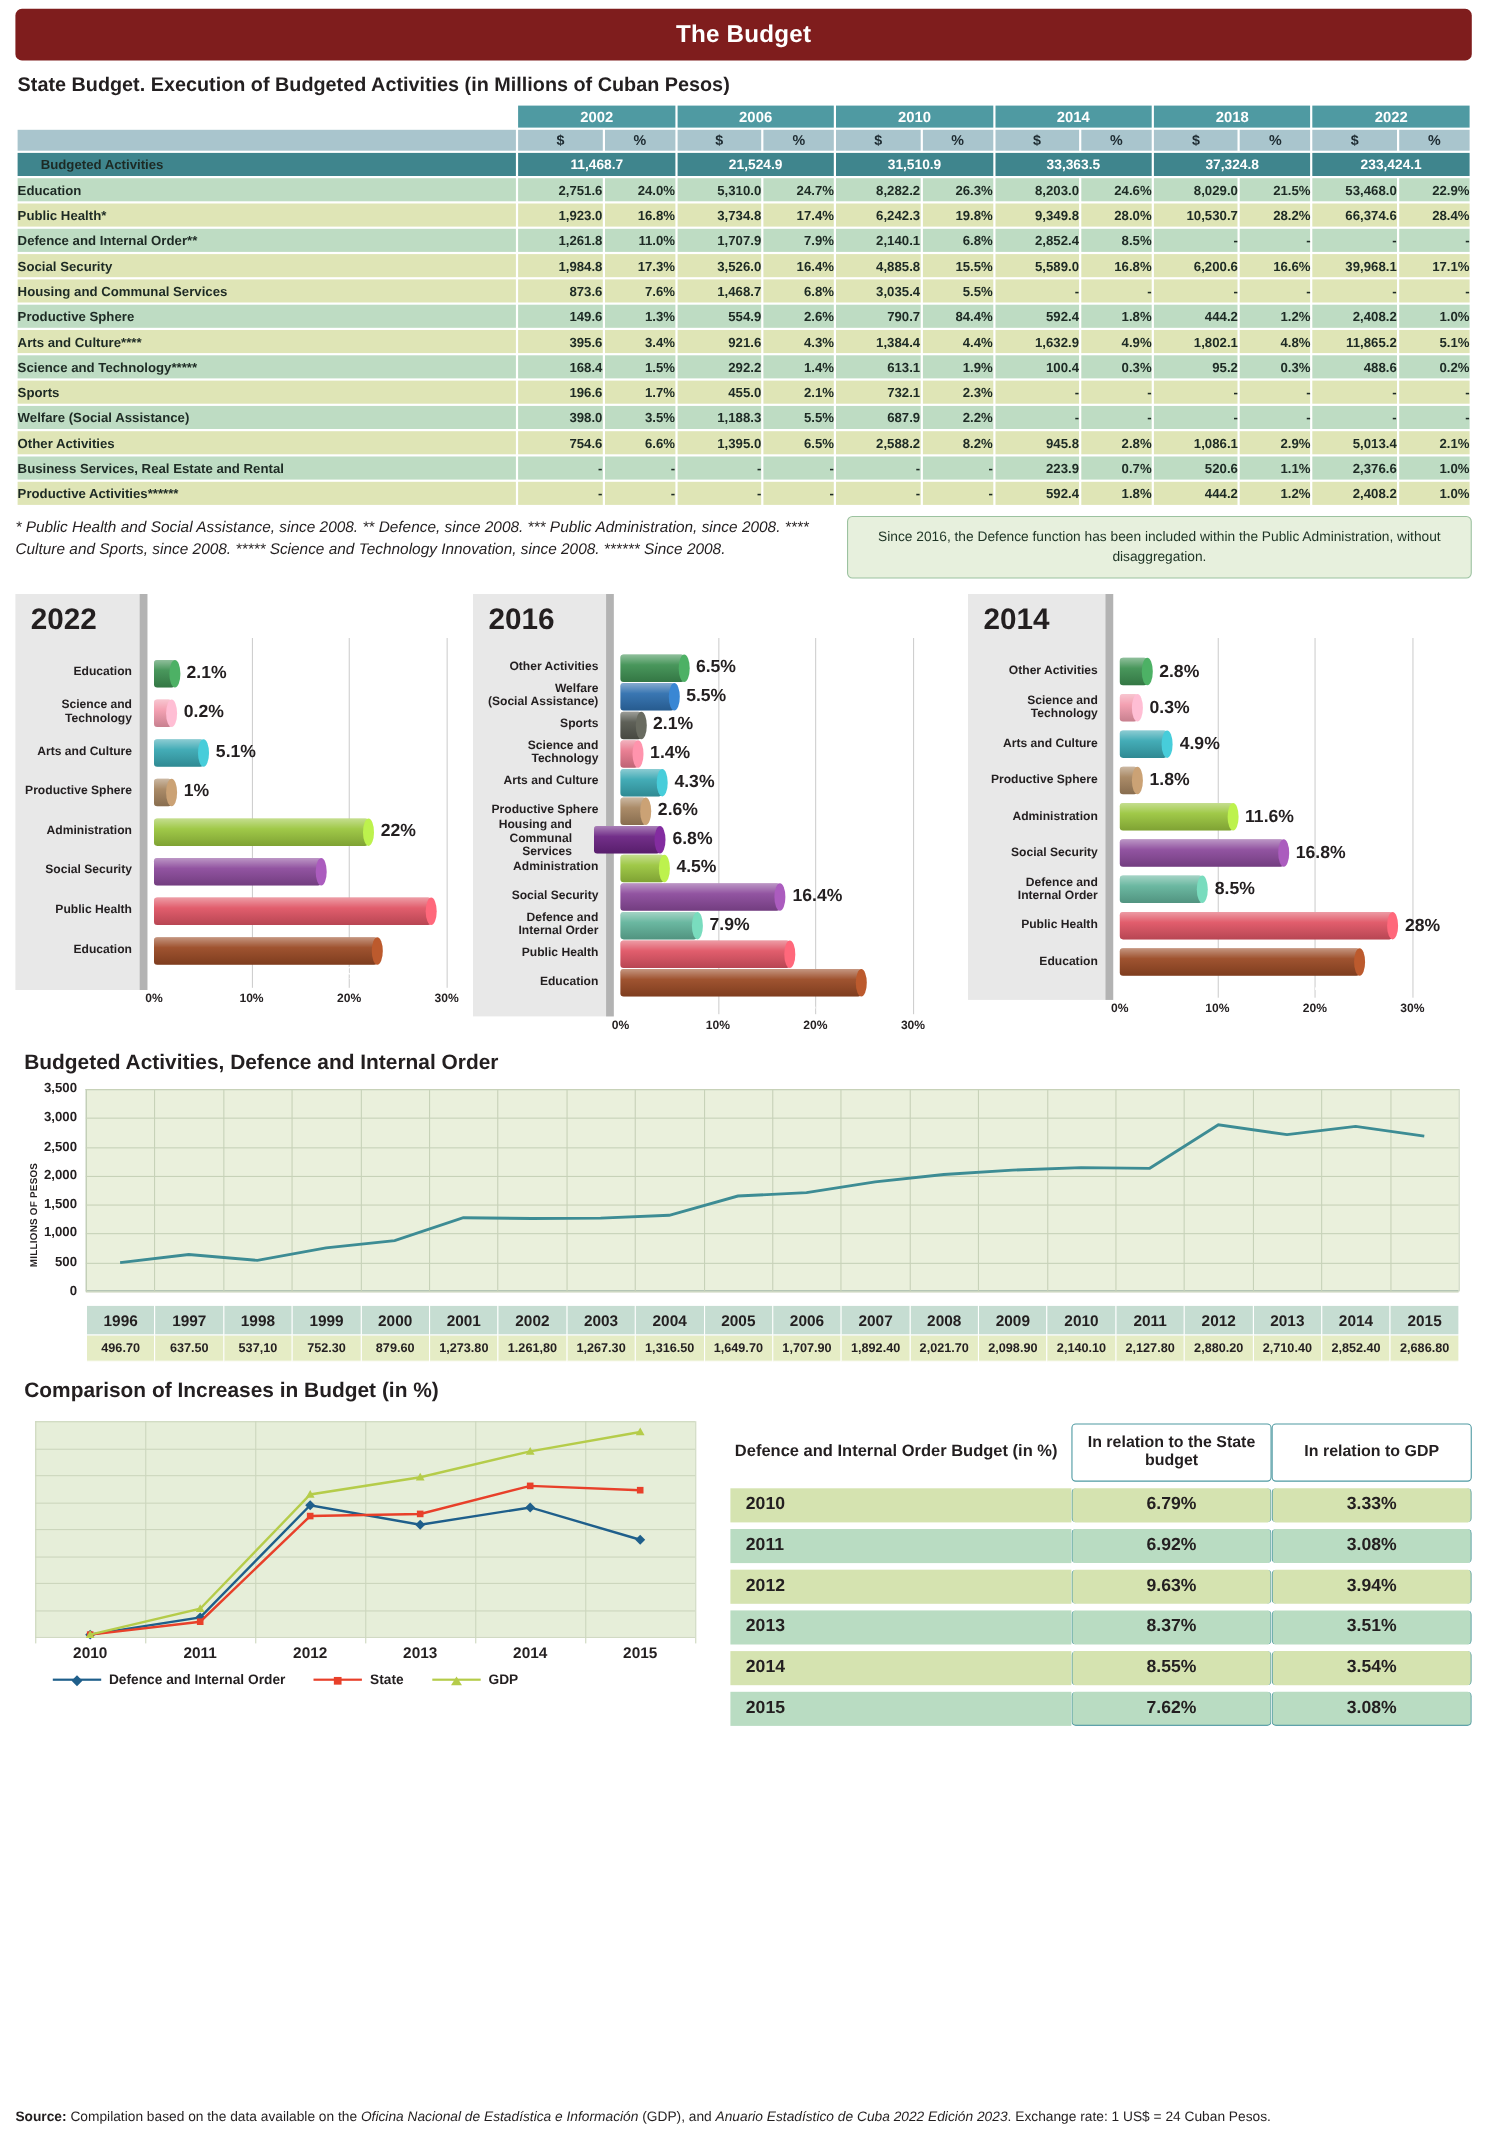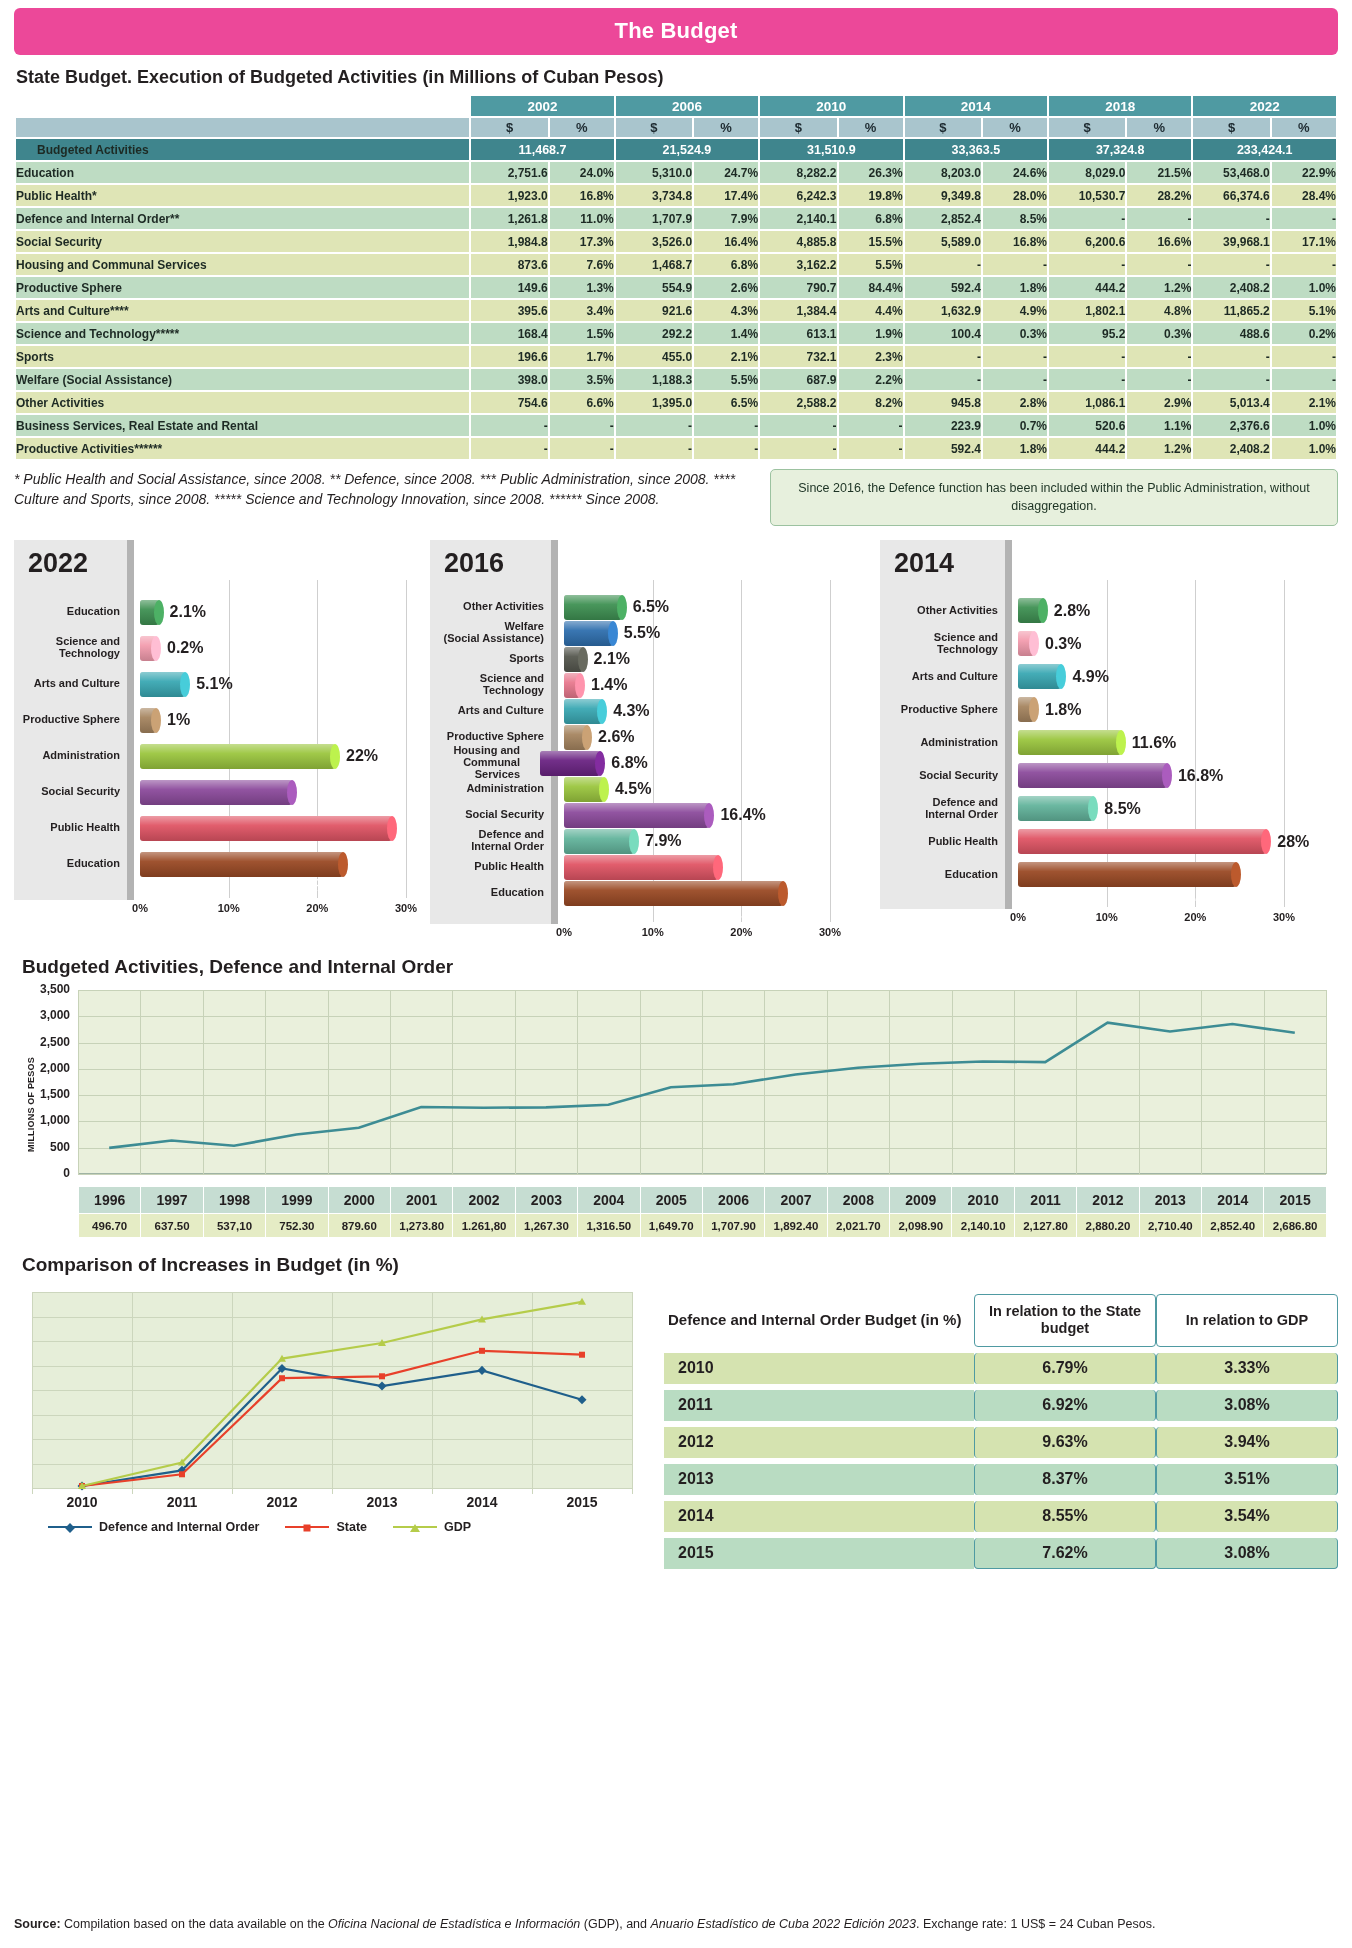--- a/index.html
+++ b/index.html
@@ -9,21 +9,21 @@
     background:#ffffff;
     font-family:"Liberation Sans", sans-serif;
     color:#231f20;
     position:relative;
     overflow:hidden;
   }
   .page { padding:8px 14px 0 14px; }
 
   
   .title-bar {
-    background:#ec4899;
+    background:#7f1d1d;
     color:#fff;
     border-radius:6px;
     text-align:center;
     font-size:22px;
     font-weight:bold;
     padding:10px 0 11px 0;
     letter-spacing:.2px;
   }
   .section-title {
     font-size:18px; font-weight:bold; margin:12px 0 6px 2px;
@@ -236,21 +236,21 @@
           <td class="num">16.6%</td>
           <td class="num">39,968.1</td>
           <td class="num">17.1%</td>
         </tr>
         <tr class="r-even">
           <td class="lbl">Housing and Communal Services</td>
           <td class="num">873.6</td>
           <td class="num">7.6%</td>
           <td class="num">1,468.7</td>
           <td class="num">6.8%</td>
-          <td class="num">3,162.2</td>
+          <td class="num">3,035.4</td>
           <td class="num">5.5%</td>
           <td class="num">-</td>
           <td class="num">-</td>
           <td class="num">-</td>
           <td class="num">-</td>
           <td class="num">-</td>
           <td class="num">-</td>
         </tr>
         <tr class="r-odd">
           <td class="lbl">Productive Sphere</td>

